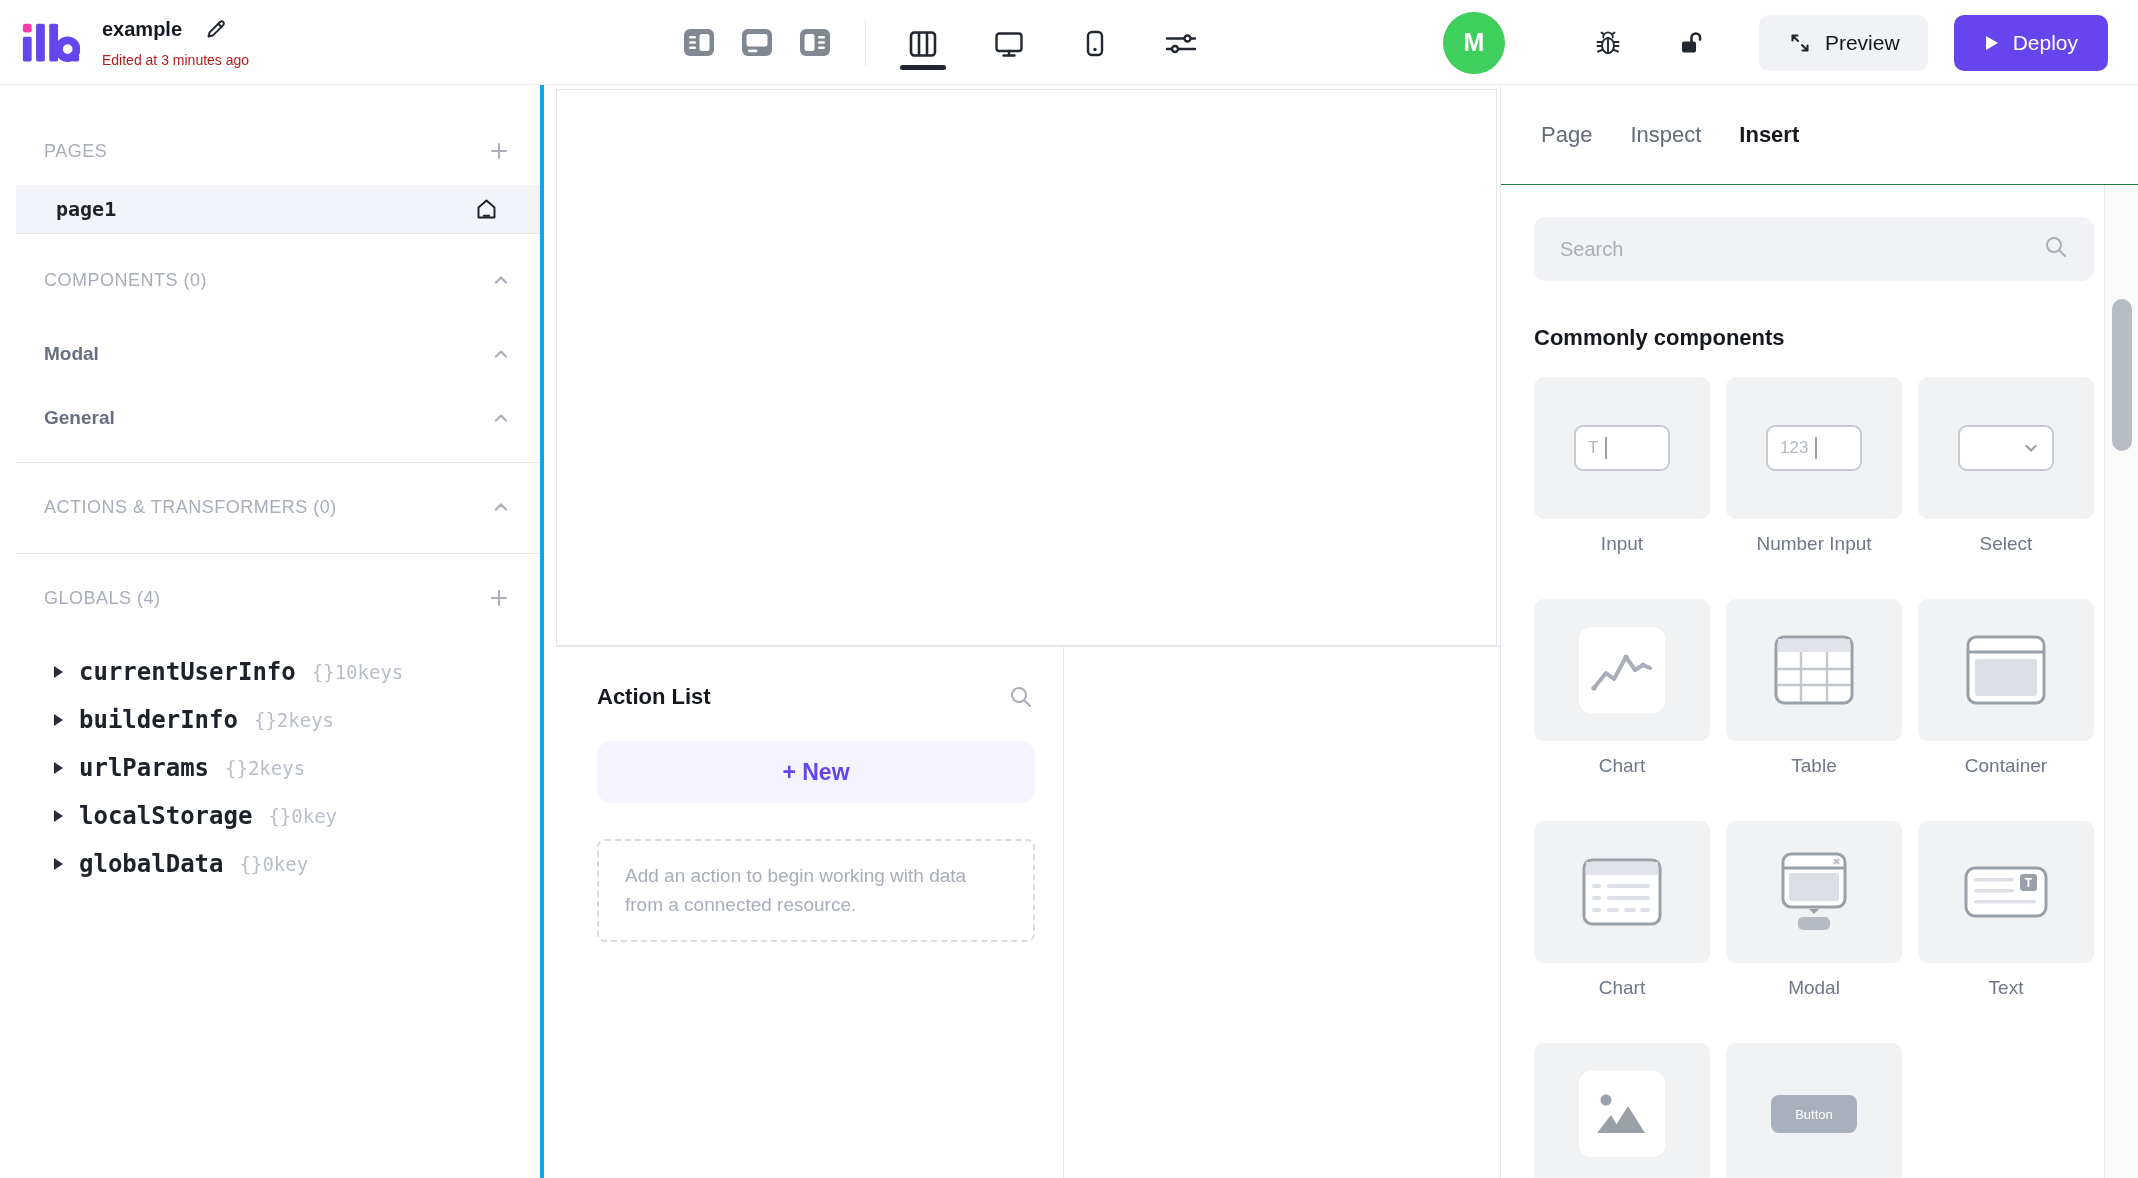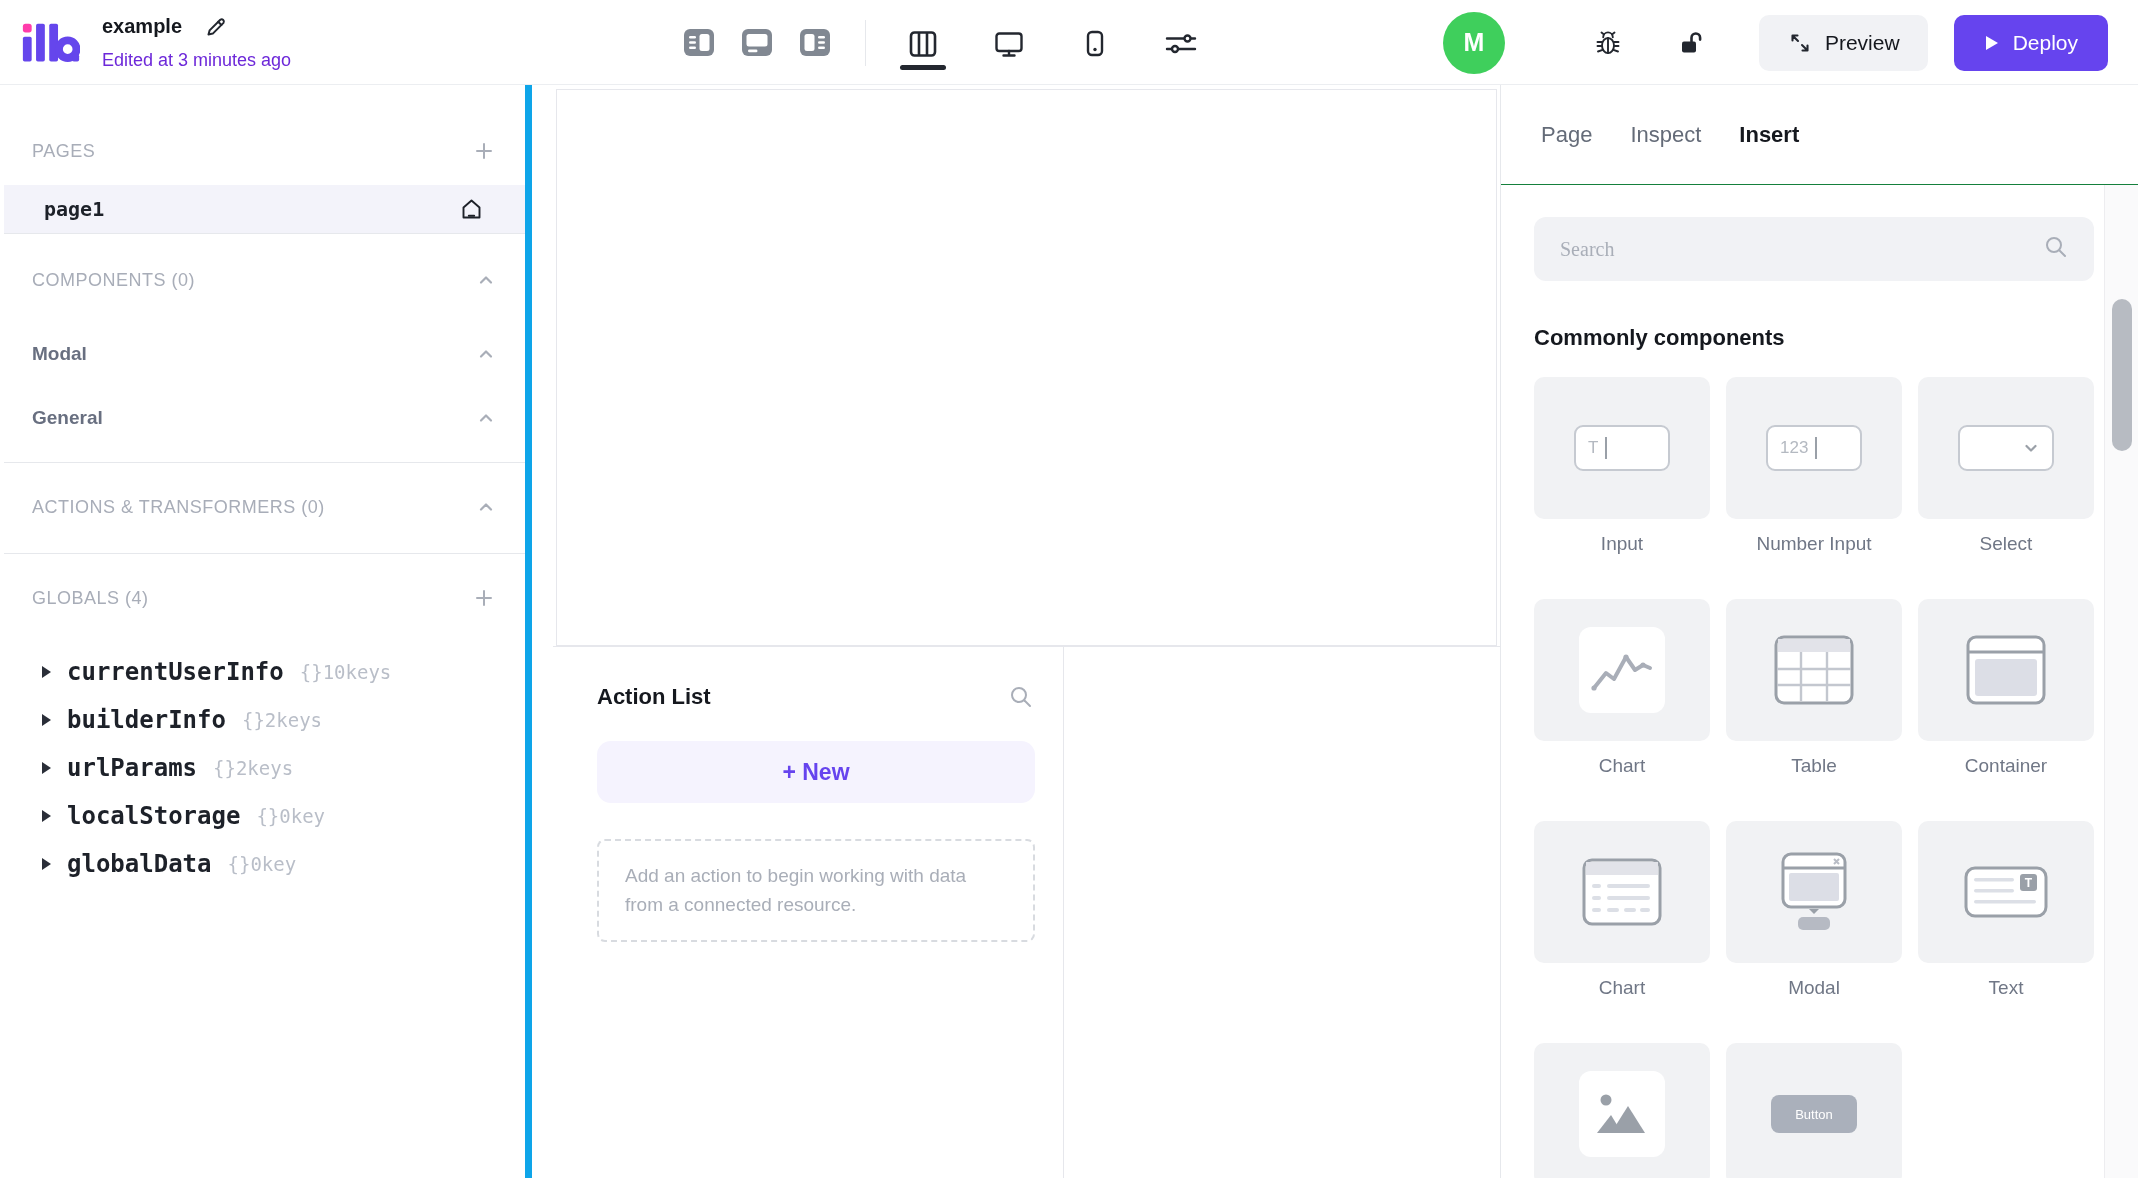--- a/index.html
+++ b/index.html
@@ -14,21 +14,21 @@
   
   .topbar {
     position:absolute; left:0; top:0; width:2138px; height:85px;
     background:#fff; border-bottom:1px solid #eceef1;
   }
   .topbar-left { position:absolute; left:22px; top:0; height:85px; display:flex; align-items:center; }
   .logo { width:58px; height:46px; }
   .title-block { margin-left:22px; display:flex; flex-direction:column; justify-content:center; }
   .title-row { display:flex; align-items:center; gap:22px; }
   .app-title { font-size:20px; font-weight:700; color:#15181e; }
-  .app-subtitle { margin-top:11px; font-size:18px; color:#6d28d9; }
+  .app-subtitle { margin-top:11px; font-size:14px; color:#b91c1c; }
   .icon-btn { background:none; border:none; cursor:pointer; display:flex; align-items:center; justify-content:center; padding:0; }
 
   .topbar-center { position:absolute; left:683px; top:0; height:85px; display:flex; align-items:center; }
   .panel-toggles { display:flex; align-items:center; gap:26px; }
   .tb-divider { width:1px; height:46px; background:#e6e8ec; margin:0 34px; }
   .mode-group { display:flex; align-items:flex-start; gap:40px; }
   .mode-btn { display:flex; flex-direction:column; align-items:center; background:none; border:none; cursor:pointer; padding-top:14px; }
   .mode-underline { width:46px; height:5px; border-radius:3px; background:transparent; margin-top:6px; }
   .mode-btn.active .mode-underline { background:#23272f; }
 
@@ -48,22 +48,22 @@
   }
   .btn-deploy {
     height:56px; padding:0 30px; border:none; border-radius:10px;
     background:var(--accent,#6644ee); color:#fff; font-size:21px; font-weight:500;
     display:flex; align-items:center; gap:13px; cursor:pointer;
     font-family:"Liberation Sans", sans-serif;
   }
 
   
   .sidebar {
-    position:absolute; left:4px; top:85px; width:528px; height:1093px;
-    background:#fff; border-right:7px solid #0ea5e9;
+    position:absolute; left:16px; top:85px; width:528px; height:1093px;
+    background:#fff; border-right:4px solid #0ea5e9;
   }
   .side-block { border-bottom:1px solid #e6e8ec; }
   .side-block.last { border-bottom:none; }
   .sec-header {
     display:flex; align-items:center; justify-content:space-between;
     padding:0 28px; height:48px;
   }
   .sec-title { font-size:18px; font-weight:500; color:#a8adb8; letter-spacing:0.5px; }
   .blk-pages { padding-top:42px; }
   .page-row {
@@ -130,21 +130,21 @@
   }
   .rp-tab { background:none; border:none; font-size:22px; color:#646b78; cursor:pointer; font-family:"Liberation Sans", sans-serif; font-weight:500; }
   .rp-tab.active { color:#15181e; font-weight:700; }
   .rp-body { padding:0 44px 0 33px; }
   .search-box {
     margin-top:32px; height:64px; border-radius:12px; background:#f1f2f5;
     display:flex; align-items:center; padding:0 24px 0 26px;
   }
   .search-input {
     flex:1; border:none; background:transparent; outline:none;
-    font-size:20px; color:#1d2129; font-family:Liberation Serif, serif;
+    font-size:20px; color:#1d2129; font-family:Liberation Sans, sans-serif;
   }
   .search-input::placeholder { color:#a9aeb8; }
   .rp-section-title { margin-top:44px; font-size:22px; font-weight:700; color:#15181e; }
   .comp-grid {
     margin-top:26px; display:grid;
     grid-template-columns:repeat(3,176px); column-gap:16px; row-gap:42px;
   }
   .comp-cell { display:flex; flex-direction:column; align-items:center; cursor:pointer; }
   .comp-card {
     width:176px; height:142px; border-radius:10px; background:#f1f2f4;

